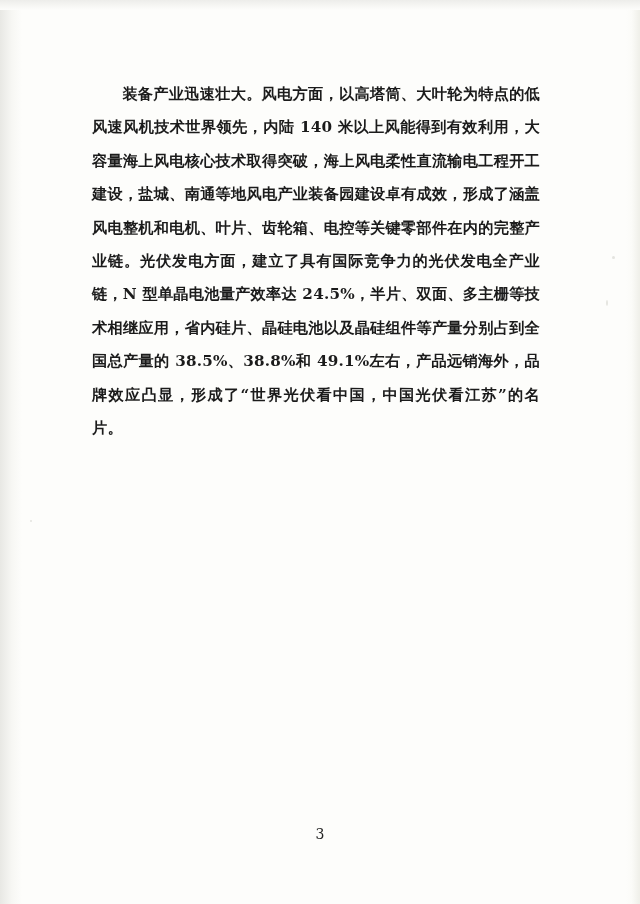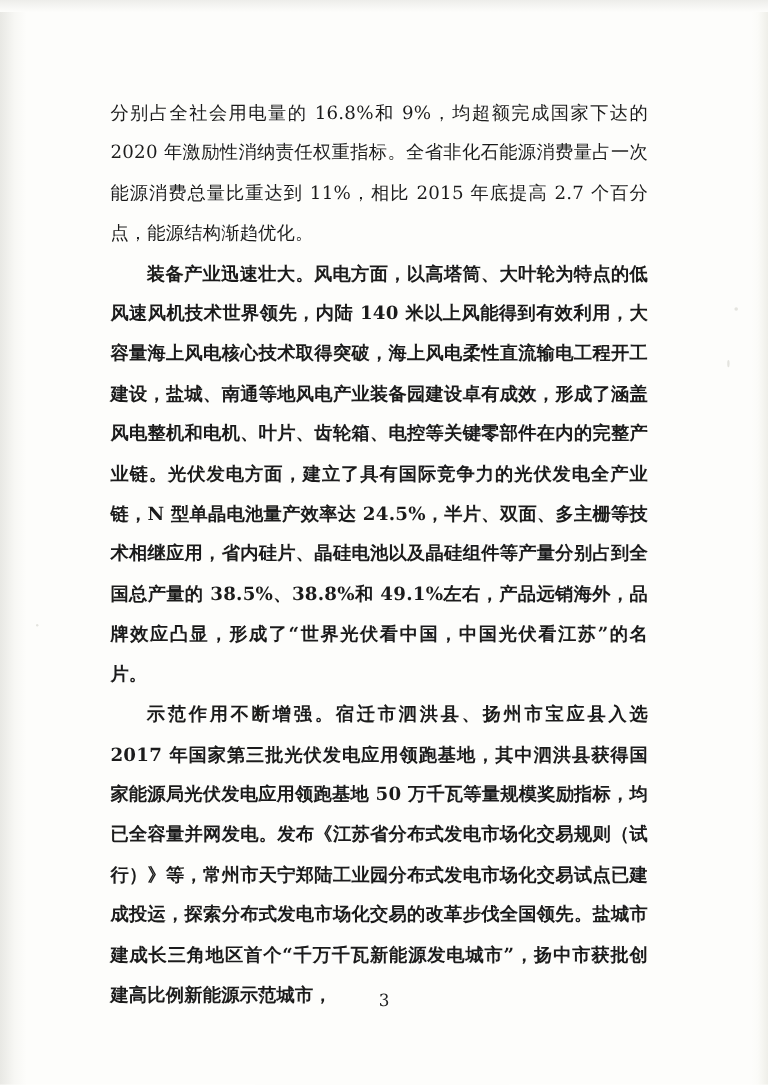--- a/index.html
+++ b/index.html
@@ -83,19 +83,17 @@
 <div class="page">
   <div class="scan-edge-left"></div>
   <div class="scan-edge-right"></div>
   <div class="scan-edge-top"></div>
 
   <div class="speck" style="left:612px; top:256px; width:3px; height:3px;"></div>
   <div class="speck" style="left:606px; top:300px; width:2px; height:6px;"></div>
   <div class="speck" style="left:30px; top:520px; width:2px; height:2px;"></div>
 
   <div class="content">
-    <p class="para">分别占全社会用电量的 16.8%和 9%，均超额完成国家下达的 2020 年激励性消纳责任权重指标。全省非化石能源消费量占一次能源消费总量比重达到 11%，相比 2015 年底提高 2.7 个百分点，能源结构渐趋优化。</p>
     <p class="para indent">装备产业迅速壮大。风电方面，以高塔筒、大叶轮为特点的低风速风机技术世界领先，内陆 140 米以上风能得到有效利用，大容量海上风电核心技术取得突破，海上风电柔性直流输电工程开工建设，盐城、南通等地风电产业装备园建设卓有成效，形成了涵盖风电整机和电机、叶片、齿轮箱、电控等关键零部件在内的完整产业链。光伏发电方面，建立了具有国际竞争力的光伏发电全产业链，N 型单晶电池量产效率达 24.5%，半片、双面、多主栅等技术相继应用，省内硅片、晶硅电池以及晶硅组件等产量分别占到全国总产量的 38.5%、38.8%和 49.1%左右，产品远销海外，品牌效应凸显，形成了“世界光伏看中国，中国光伏看江苏”的名片。</p>
-    <p class="para indent">示范作用不断增强。宿迁市泗洪县、扬州市宝应县入选 2017 年国家第三批光伏发电应用领跑基地，其中泗洪县获得国家能源局光伏发电应用领跑基地 50 万千瓦等量规模奖励指标，均已全容量并网发电。发布《江苏省分布式发电市场化交易规则（试行）》等，常州市天宁郑陆工业园分布式发电市场化交易试点已建成投运，探索分布式发电市场化交易的改革步伐全国领先。盐城市建成长三角地区首个“千万千瓦新能源发电城市”，扬中市获批创建高比例新能源示范城市，</p>
   </div>
 
   <div class="page-number">3</div>
 </div>
 
 </body></html>

